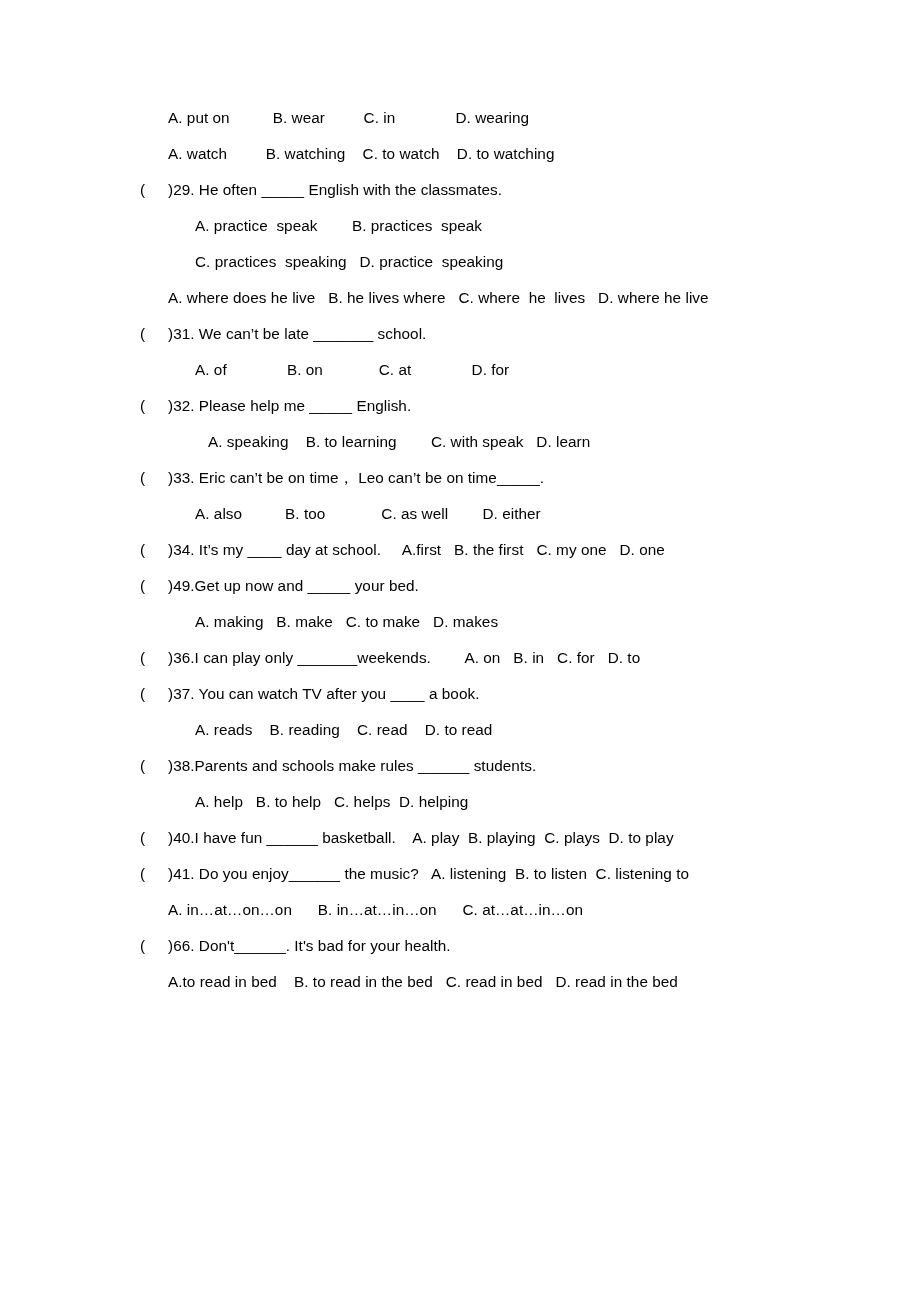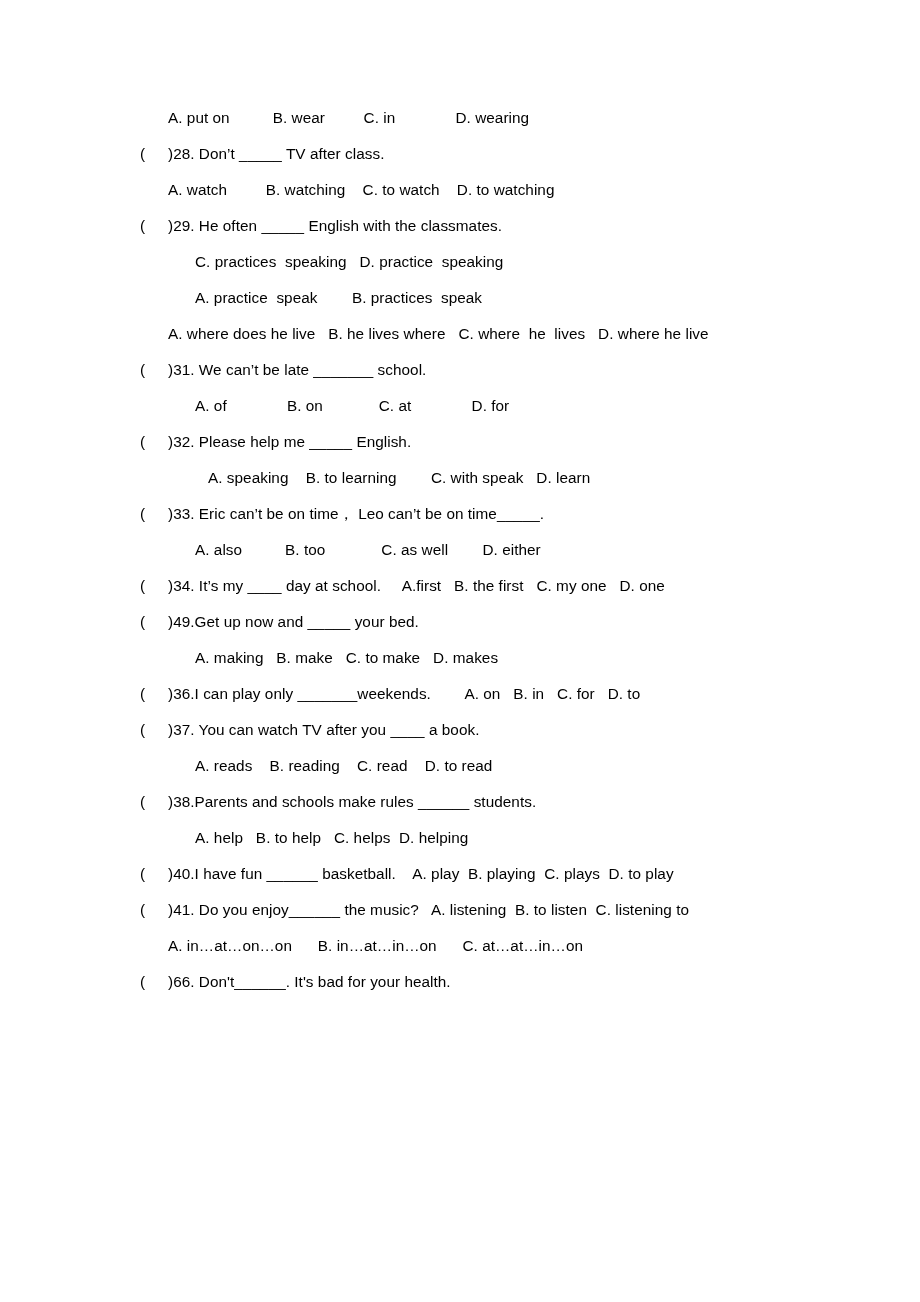--- a/index.html
+++ b/index.html
@@ -52,38 +52,38 @@
   .ind-28 { padding-left: 28px; }
   .ind-55 { padding-left: 55px; }
   .ind-68 { padding-left: 68px; }
 </style>
 </head>
 <body>
 
 <div class="page">
   <div class="sheet">
       <div class="line aline ind-28"><span>A. put on          B. wear         C. in              D. wearing</span></div>
-      <div class="line qline"><span class="paren-open">(</span><span>)28. Don’t _____ TV after class.</span></div>
       <div class="line aline ind-28"><span>A. watch         B. watching    C. to watch    D. to watching</span></div>
       <div class="line qline"><span class="paren-open">(</span><span>)29. He often _____ English with the classmates.</span></div>
+      <div class="line aline ind-55"><span>A. practice  speak        B. practices  speak</span></div>
       <div class="line aline ind-55"><span>C. practices  speaking   D. practice  speaking</span></div>
-      <div class="line aline ind-55"><span>A. practice  speak        B. practices  speak</span></div>
       <div class="line aline ind-28"><span>A. where does he live   B. he lives where   C. where  he  lives   D. where he live</span></div>
       <div class="line qline"><span class="paren-open">(</span><span>)31. We can’t be late _______ school.</span></div>
       <div class="line aline ind-55"><span>A. of              B. on             C. at              D. for</span></div>
       <div class="line qline"><span class="paren-open">(</span><span>)32. Please help me _____ English.</span></div>
       <div class="line aline ind-68"><span>A. speaking    B. to learning        C. with speak   D. learn</span></div>
       <div class="line qline"><span class="paren-open">(</span><span>)33. Eric can’t be on time， Leo can’t be on time_____.</span></div>
       <div class="line aline ind-55"><span>A. also          B. too             C. as well        D. either</span></div>
       <div class="line qline"><span class="paren-open">(</span><span>)34. It’s my ____ day at school.     A.first   B. the first   C. my one   D. one</span></div>
       <div class="line qline"><span class="paren-open">(</span><span>)49.Get up now and _____ your bed.</span></div>
       <div class="line aline ind-55"><span>A. making   B. make   C. to make   D. makes</span></div>
       <div class="line qline"><span class="paren-open">(</span><span>)36.I can play only _______weekends.        A. on   B. in   C. for   D. to</span></div>
       <div class="line qline"><span class="paren-open">(</span><span>)37. You can watch TV after you ____ a book.</span></div>
       <div class="line aline ind-55"><span>A. reads    B. reading    C. read    D. to read</span></div>
       <div class="line qline"><span class="paren-open">(</span><span>)38.Parents and schools make rules ______ students.</span></div>
       <div class="line aline ind-55"><span>A. help   B. to help   C. helps  D. helping</span></div>
       <div class="line qline"><span class="paren-open">(</span><span>)40.I have fun ______ basketball.    A. play  B. playing  C. plays  D. to play</span></div>
       <div class="line qline"><span class="paren-open">(</span><span>)41. Do you enjoy______ the music?   A. listening  B. to listen  C. listening to</span></div>
       <div class="line aline ind-28"><span>A. in…at…on…on      B. in…at…in…on      C. at…at…in…on</span></div>
       <div class="line qline"><span class="paren-open">(</span><span>)66. Don't______. It's bad for your health.</span></div>
+      <div class="line aline ind-28"><span>A.to read in bed    B. to read in the bed   C. read in bed   D. read in the bed</span></div>
     </div>
 </div>
 
 </body></html>

